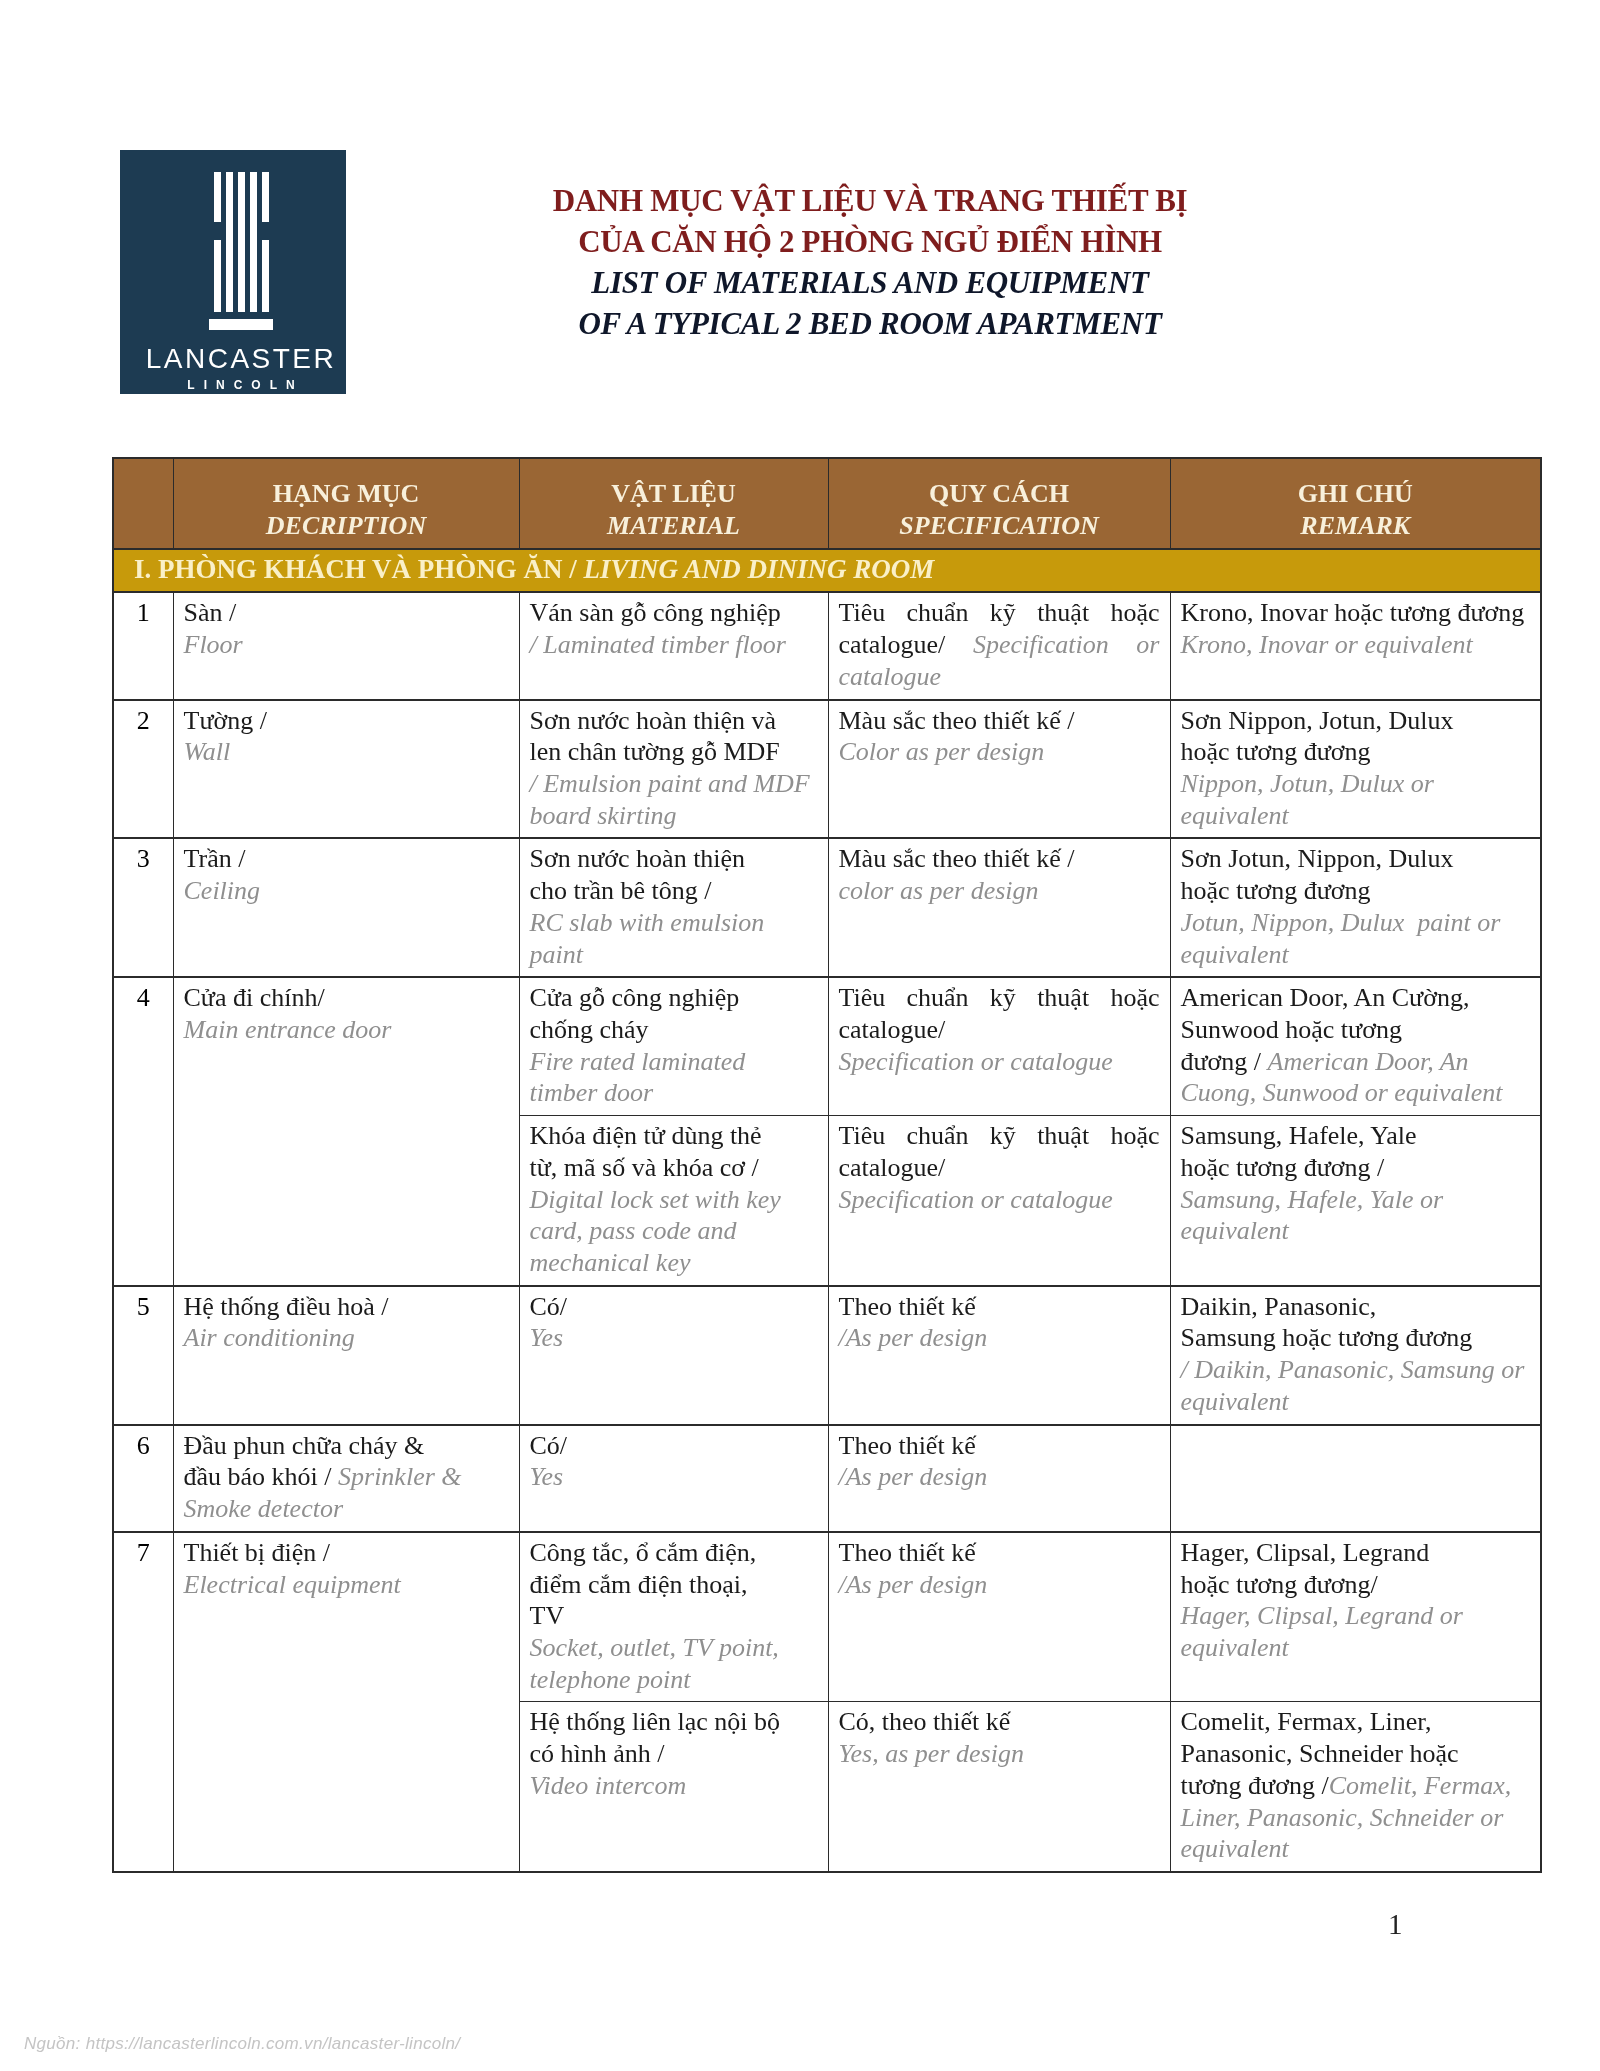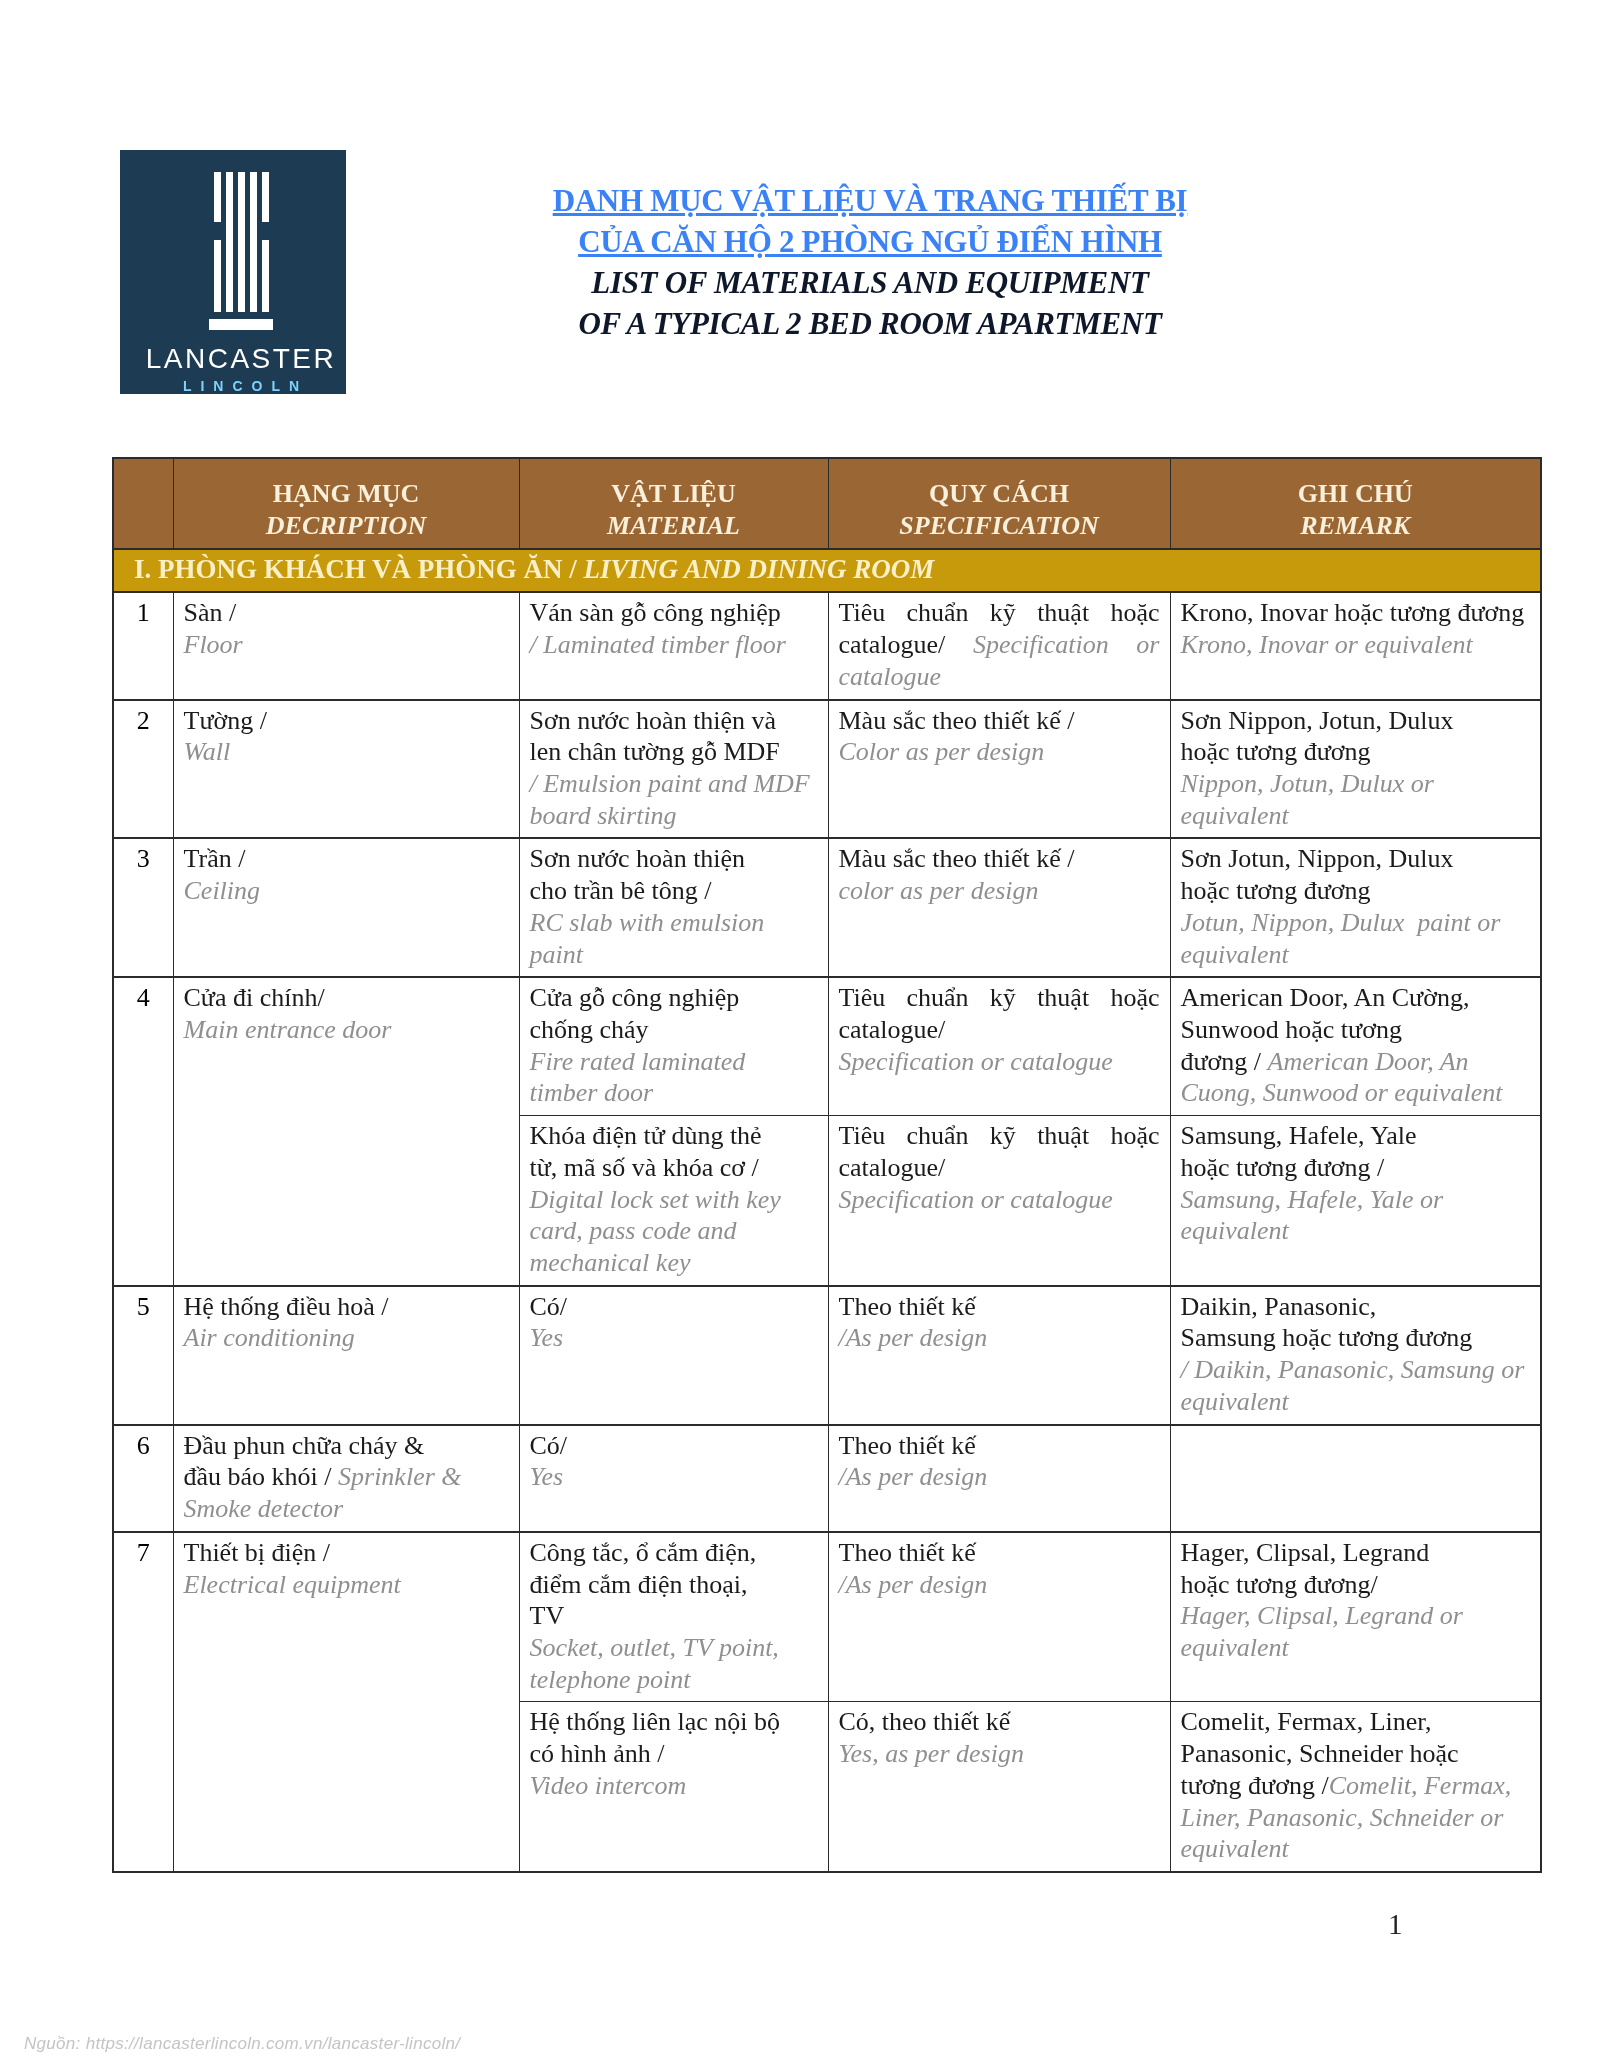--- a/index.html
+++ b/index.html
@@ -27,32 +27,32 @@
     content:""; position:absolute; top:50px; width:11px; height:18px; background:#1D3B52;
   }
   .tower::before{ left:-1px; } .tower::after{ right:-1px; }
   .tower-base { width:64px; height:11px; background:#fff; margin-top:7px; }
   .brand {
     margin-top:13px; color:#fff;
     font-family:"Liberation Sans",sans-serif;
     font-size:28px; letter-spacing:2.5px; font-weight:400;
   }
   .subbrand {
-    margin-top:3px; color:#7dd3fc;
+    margin-top:3px; color:#ffffff;
     font-family:"Liberation Sans",sans-serif;
-    font-size:14px; letter-spacing:9px; text-indent:9px; font-weight:bold;
+    font-size:12px; letter-spacing:9px; text-indent:9px; font-weight:bold;
   }
 
   
   .title-block {
     position:absolute; left:470px; top:180px; width:800px;
     text-align:center; font-weight:bold;
     font-size:31px; line-height:41px; letter-spacing:-0.3px;
   }
-  .title-vi { color:#3b82f6;text-decoration:underline; }
+  .title-vi { color:#7f1d1d; }
   .title-en { color:#0f172a; font-style:italic; }
 
   
   .materials { position:absolute; left:112px; top:457px; }
   table { border-collapse:collapse; table-layout:fixed; width:1428px; border:2px solid #2b2b2b; }
   th,td {
     border:1px solid #2b2b2b; vertical-align:top;
     font-size:26px; line-height:1.22;
     padding:4px 10px 6px 10px;
   }

